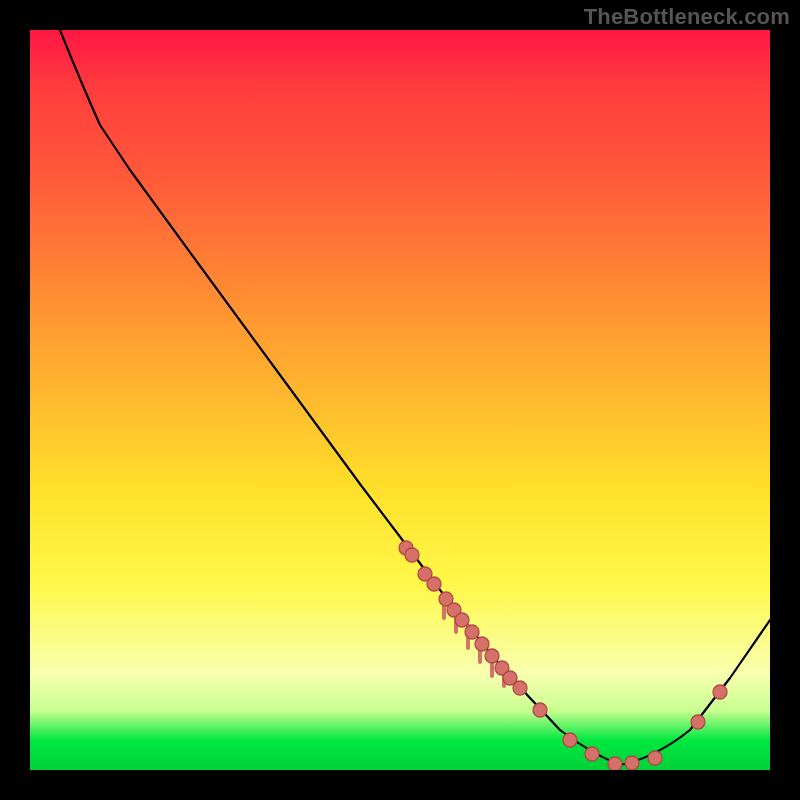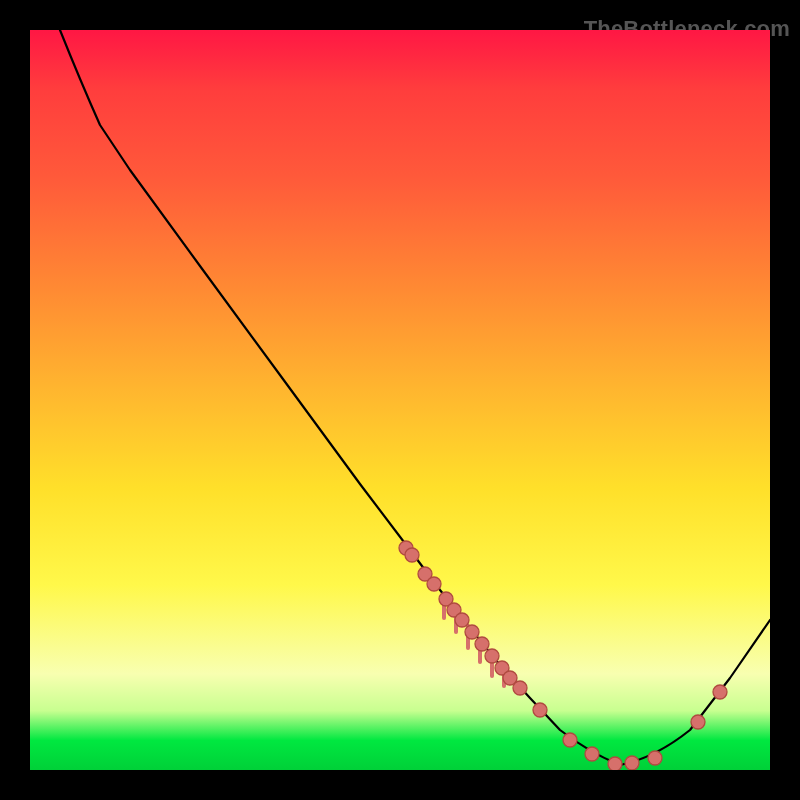--- a/index.html
+++ b/index.html
@@ -34,21 +34,21 @@
       #ffe02a 62%,
       #fff84a 75%,
       #f8ffb0 87%,
       #c8ff90 92%,
       #00e840 96%,
       #00d038 100%
     );
   }
   .watermark {
     position: absolute;
-    top: 16px;
+    top: 4px;
     right: 10px;
     color: #555;
     font-size: 22px;
     font-weight: bold;
     letter-spacing: 0.2px;
     user-select: none;
   }
   svg.curve {
     position: absolute;
     left: 0;

